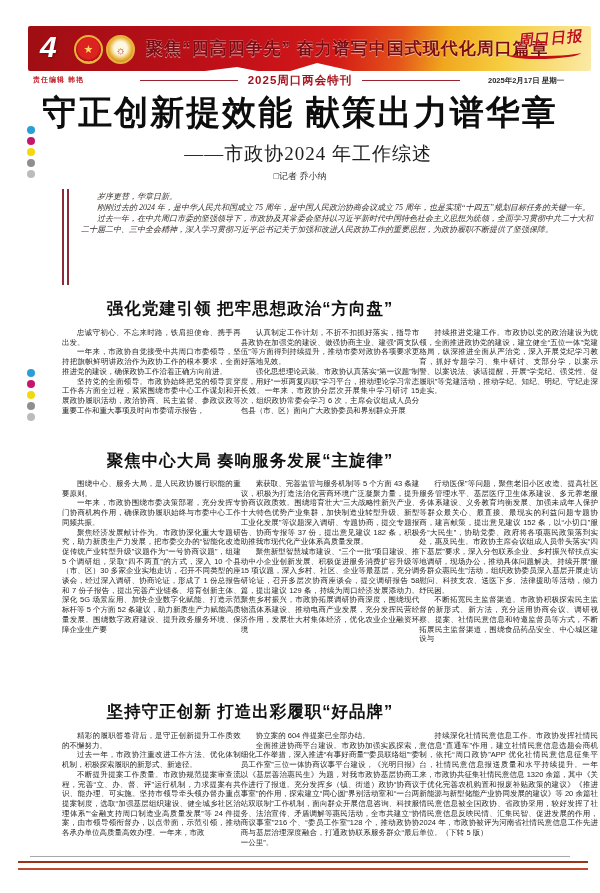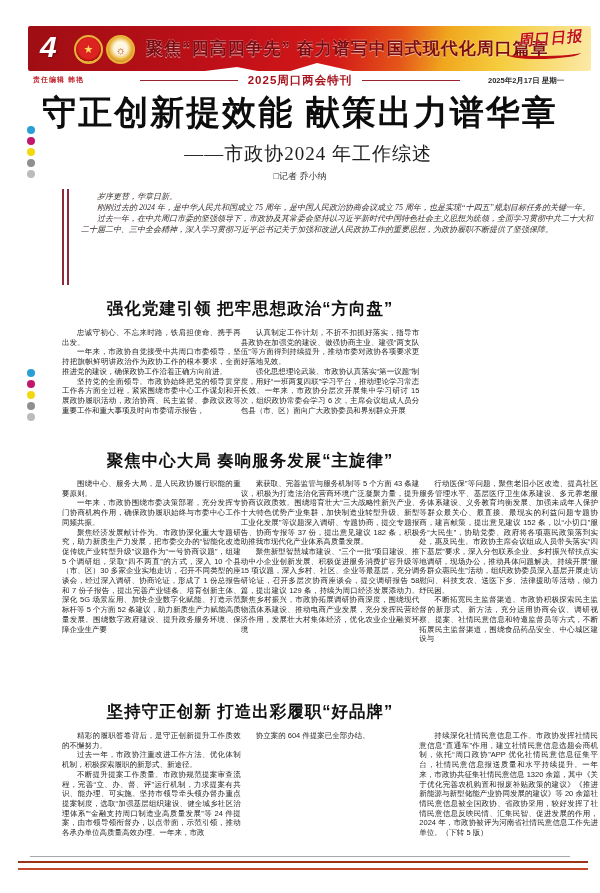--- a/index.html
+++ b/index.html
@@ -154,20 +154,21 @@
     <div class="sec-col">
         <p>忠诚守初心、不忘来时路，铁肩担使命、携手再出发。</p>
         <p>一年来，市政协自觉接受中共周口市委领导，坚持把旗帜鲜明讲政治作为政协工作的根本要求，全面推进党的建设，确保政协工作沿着正确方向前进。</p>
         <p>坚持党的全面领导。市政协始终把党的领导贯穿工作各方面全过程，紧紧围绕市委中心工作谋划和开展政协履职活动，政治协商、民主监督、参政议政等重要工作和重大事项及时向市委请示报告，</p>
       </div>
     <div class="sec-col">
         <p>认真制定工作计划，不折不扣抓好落实，指导市县政协在加强党的建设、做强协商主业、建强“两支队伍”等方面得到持续提升，推动市委对政协各项要求更好落地见效。</p>
         <p>强化思想理论武装。市政协认真落实“第一议题”制度，用好“一班两复四联”学习平台，推动理论学习常态长效。一年来，市政协分层次开展集中学习研讨 15 次，组织政协常委会学习 6 次，主席会议组成人员分包县（市、区）面向广大政协委员和界别群众开展</p>
       </div>
     <div class="sec-col">
+        <p>持续推进党建工作。市政协以党的政治建设为统领，全面推进政协党的建设，建立健全“五位一体”党建格局，纵深推进全面从严治党，深入开展党纪学习教育，抓好专题学习、集中研讨、支部分学，以案示警、以案说法、谈话提醒，开展“学党纪、强党性、促履职”等党建活动，推动学纪、知纪、明纪、守纪走深走实。</p>
       </div>
   </div>
 
   <div class="sec-title" id="sec2-title">聚焦中心大局  奏响服务发展“主旋律”</div>
   <div class="sec-body" id="sec2-body">
     <div class="sec-col">
         <p>围绕中心、服务大局，是人民政协履行职能的重要原则。</p>
         <p>一年来，市政协围绕市委决策部署，充分发挥专门协商机构作用，确保政协履职始终与市委中心工作同频共振。</p>
         <p>聚焦经济发展献计作为。市政协深化重大专题研究，助力新质生产力发展，把市委交办的“智能化改造促传统产业转型升级”议题作为“一号协商议题”，组建 5 个调研组，采取“四不两直”的方式，深入 10 个县（市、区）30 多家企业实地走访，召开不同类型的座谈会，经过深入调研、协商论证，形成了 1 份总报告和 7 份子报告，提出完善产业链条、培育创新主体、深化 5G 场景应用、加快企业数字化赋能、打造示范标杆等 5 个方面 52 条建议，助力新质生产力赋能高质量发展。围绕数字政府建设、提升政务服务环境、保障企业生产要</p>
       </div>
@@ -183,20 +184,21 @@
 
   <div class="sec-title" id="sec3-title">坚持守正创新  打造出彩履职“好品牌”</div>
   <div class="sec-body" id="sec3-body">
     <div class="sec-col">
         <p>精彩的履职答卷背后，是守正创新提升工作质效的不懈努力。</p>
         <p>过去一年，市政协注重改进工作方法、优化体制机制，积极探索履职的新形式、新途径。</p>
         <p>不断提升提案工作质量。市政协规范提案审查流程，完善“立、办、督、评”运行机制，力求提案有共识、能办理、可实施。坚持市领导牵头领办督办重点提案制度，选取“加强基层组织建设、健全城乡社区治理体系”“金融支持周口制造业高质量发展”等 24 件提案，由市领导领衔督办，以点带面，示范引领，推动各承办单位高质量高效办理。一年来，市政</p>
       </div>
     <div class="sec-col">
         <p>协立案的 604 件提案已全部办结。</p>
+        <p>全面推进协商平台建设。市政协加强实践探索，细化工作举措，深入推进“有事好商量”“委员联络组”“委员工作室”三位一体协商议事平台建设，《光明日报》以《基层善治惠民生》为题，对我市政协基层协商工作进行了报道。充分发挥乡（镇、街道）政协“协商议事室”的作用，探索建立“同心圆”界别活动室和“一台两站双联制”工作机制，面向群众开展信息咨询、科技服务、法治宣传、矛盾调解等惠民活动，全市共建立“协商议事室”216 个、“委员工作室”128 个，推动政协协商与基层治理深度融合，打通政协联系服务群众“最后一公里”。</p>
       </div>
     <div class="sec-col">
         <p>持续深化社情民意信息工作。市政协发挥社情民意信息“直通车”作用，建立社情民意信息选题会商机制，依托“周口政协”APP 优化社情民意信息征集平台，社情民意信息报送质量和水平持续提升。一年来，市政协共征集社情民意信息 1320 余篇，其中《关于优化完善农机购置和报废补贴政策的建议》《推进新能源与新型储能产业协同发展的建议》等 20 余篇社情民意信息被全国政协、省政协采用，较好发挥了社情民意信息反映民情、汇集民智、促进发展的作用，2024 年，市政协被评为河南省社情民意信息工作先进单位。（下转 5 版）</p>
       </div>
   </div>
 
   <div class="grey-rule"></div>
   <div class="red-rule"></div>
 
 </div>

